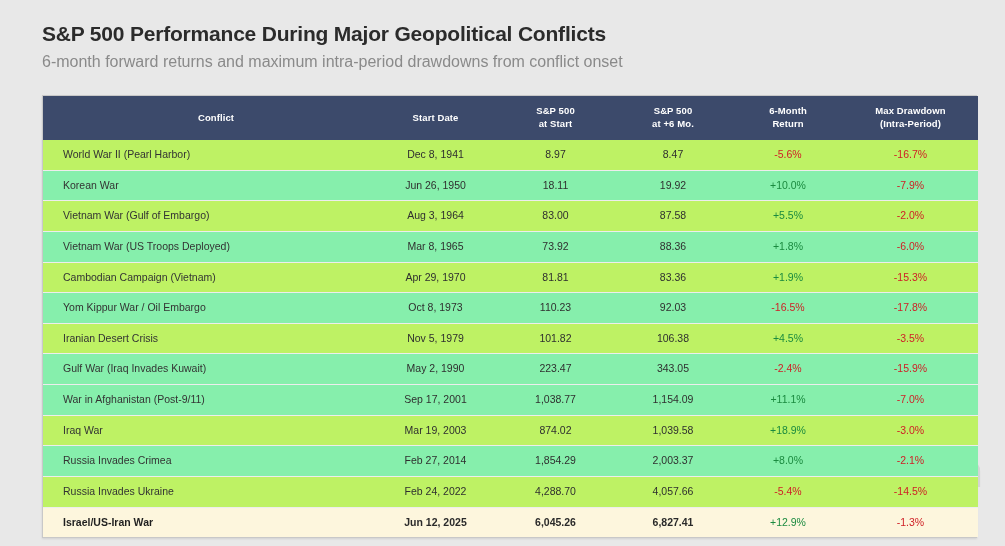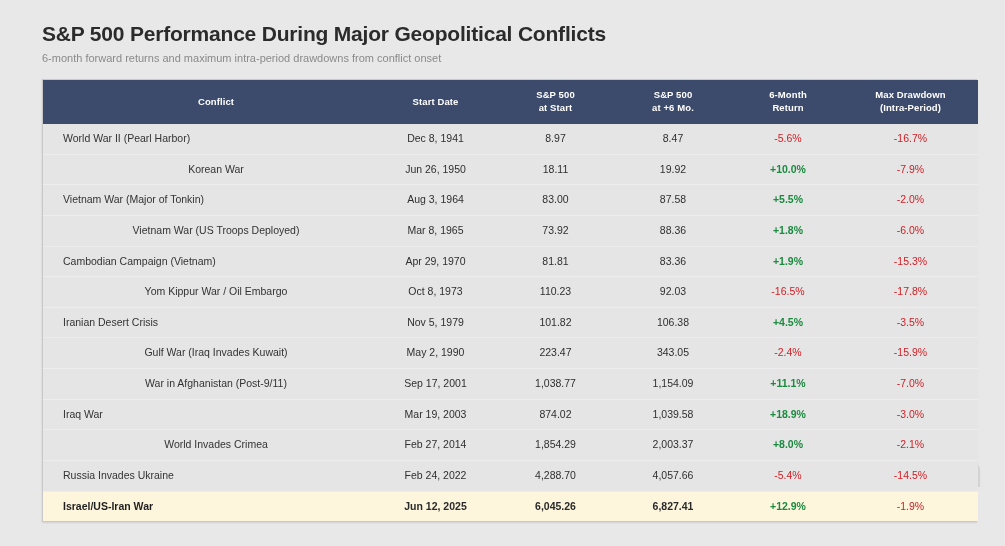--- a/index.html
+++ b/index.html
@@ -41,23 +41,23 @@
 
   .title {
     font-size: 21px;
     font-weight: bold;
     color: #2b2b2b;
     letter-spacing: -0.2px;
     margin: 0 0 6px 0;
     line-height: 1.15;
   }
   .subtitle {
-    font-size: 11px;
+    font-size: 16px;
     color: #8a8a8a;
-    margin: 0 0 14px 0;
+    margin: 0 0 24px 0;
     line-height: 1.2;
   }
 
   .card {
     width: 935px;
     background: #ffffff;
     border: 1px solid #c8c8c8;
     box-sizing: border-box;
     box-shadow: 0 1px 2px rgba(0,0,0,0.10);
   }
@@ -95,31 +95,31 @@
     overflow: hidden;
     text-overflow: ellipsis;
   }
   tbody td.col-conflict {
     text-align: left;
     padding-left: 20px;
     color: #333333;
   }
   tbody td.col-center { text-align: center; }
 
-  tbody tr.alt td { background: #e5e5e5; text-align: center; }
-  tbody tr.plain td { background: #e5e5e5; }
+  tbody tr.alt td { background: #86efac; }
+  tbody tr.plain td { background: #bef264; }
   tbody tr.highlight td {
     background: #fdf6dd;
     font-weight: bold;
     color: #2a2a2a;
   }
   tbody tr.highlight td.col-conflict { color: #1f1f1f; }
   tbody tr:last-child td { border-bottom: none; }
 
-  .pos { color: #1a8a3f; font-weight: bold; }
+  .pos { color: #1a8a3f; font-weight: normal; }
   .neg { color: #cf2026; font-weight: normal; }
   .zero { color: #1a8a3f; font-weight: bold; }
 </style>
 </head>
 <body>
 
 <div class="watermark">h</div>
 
 <div class="page">
 
@@ -173,21 +173,21 @@
           </tr>
           <tr class="alt">
             <td class="col-conflict"><span>Korean War</span></td>
             <td class="col-center"><span>Jun 26, 1950</span></td>
             <td class="col-center"><span>18.11</span></td>
             <td class="col-center"><span>19.92</span></td>
             <td class="col-center"><span class="pos">+10.0%</span></td>
             <td class="col-center"><span class="neg">-7.9%</span></td>
           </tr>
           <tr class="plain">
-            <td class="col-conflict"><span>Vietnam War (Major of Tonkin)</span></td>
+            <td class="col-conflict"><span>Vietnam War (Gulf of Embargo)</span></td>
             <td class="col-center"><span>Aug 3, 1964</span></td>
             <td class="col-center"><span>83.00</span></td>
             <td class="col-center"><span>87.58</span></td>
             <td class="col-center"><span class="pos">+5.5%</span></td>
             <td class="col-center"><span class="neg">-2.0%</span></td>
           </tr>
           <tr class="alt">
             <td class="col-conflict"><span>Vietnam War (US Troops Deployed)</span></td>
             <td class="col-center"><span>Mar 8, 1965</span></td>
             <td class="col-center"><span>73.92</span></td>
@@ -237,40 +237,40 @@
           </tr>
           <tr class="plain">
             <td class="col-conflict"><span>Iraq War</span></td>
             <td class="col-center"><span>Mar 19, 2003</span></td>
             <td class="col-center"><span>874.02</span></td>
             <td class="col-center"><span>1,039.58</span></td>
             <td class="col-center"><span class="pos">+18.9%</span></td>
             <td class="col-center"><span class="neg">-3.0%</span></td>
           </tr>
           <tr class="alt">
-            <td class="col-conflict"><span>World Invades Crimea</span></td>
+            <td class="col-conflict"><span>Russia Invades Crimea</span></td>
             <td class="col-center"><span>Feb 27, 2014</span></td>
             <td class="col-center"><span>1,854.29</span></td>
             <td class="col-center"><span>2,003.37</span></td>
             <td class="col-center"><span class="pos">+8.0%</span></td>
             <td class="col-center"><span class="neg">-2.1%</span></td>
           </tr>
           <tr class="plain">
             <td class="col-conflict"><span>Russia Invades Ukraine</span></td>
             <td class="col-center"><span>Feb 24, 2022</span></td>
             <td class="col-center"><span>4,288.70</span></td>
             <td class="col-center"><span>4,057.66</span></td>
             <td class="col-center"><span class="neg">-5.4%</span></td>
             <td class="col-center"><span class="neg">-14.5%</span></td>
           </tr>
           <tr class="highlight">
             <td class="col-conflict"><span>Israel/US-Iran War</span></td>
             <td class="col-center"><span>Jun 12, 2025</span></td>
             <td class="col-center"><span>6,045.26</span></td>
             <td class="col-center"><span>6,827.41</span></td>
             <td class="col-center"><span class="pos">+12.9%</span></td>
-            <td class="col-center"><span class="neg">-1.9%</span></td>
+            <td class="col-center"><span class="neg">-1.3%</span></td>
           </tr>
         </tbody>
     </table>
   </div>
 
 </div>
 
 </body></html>

